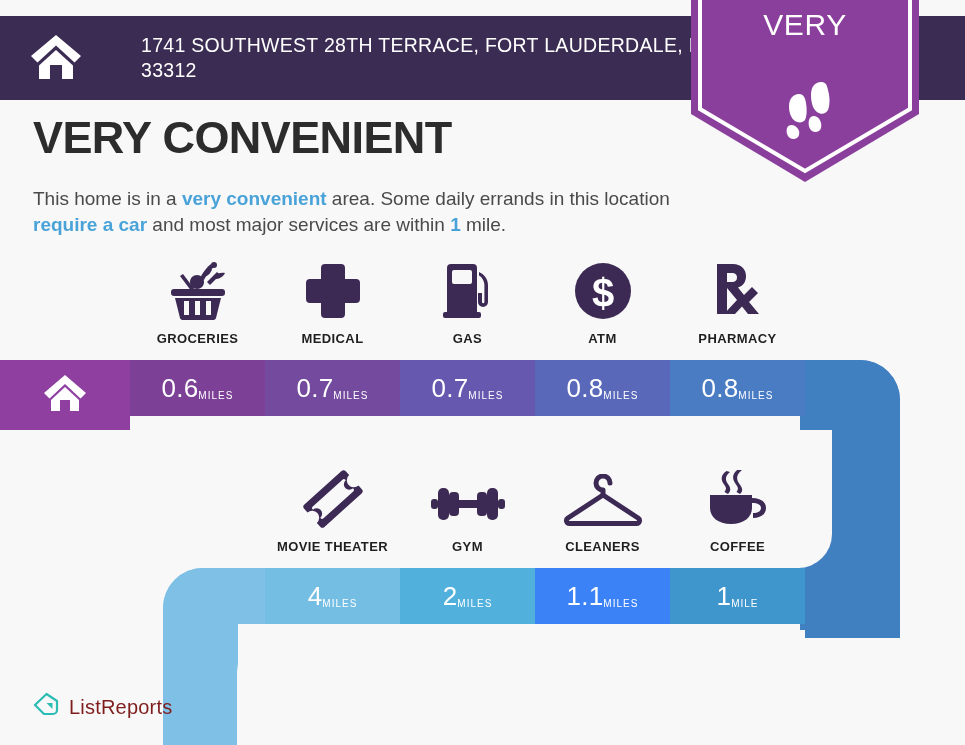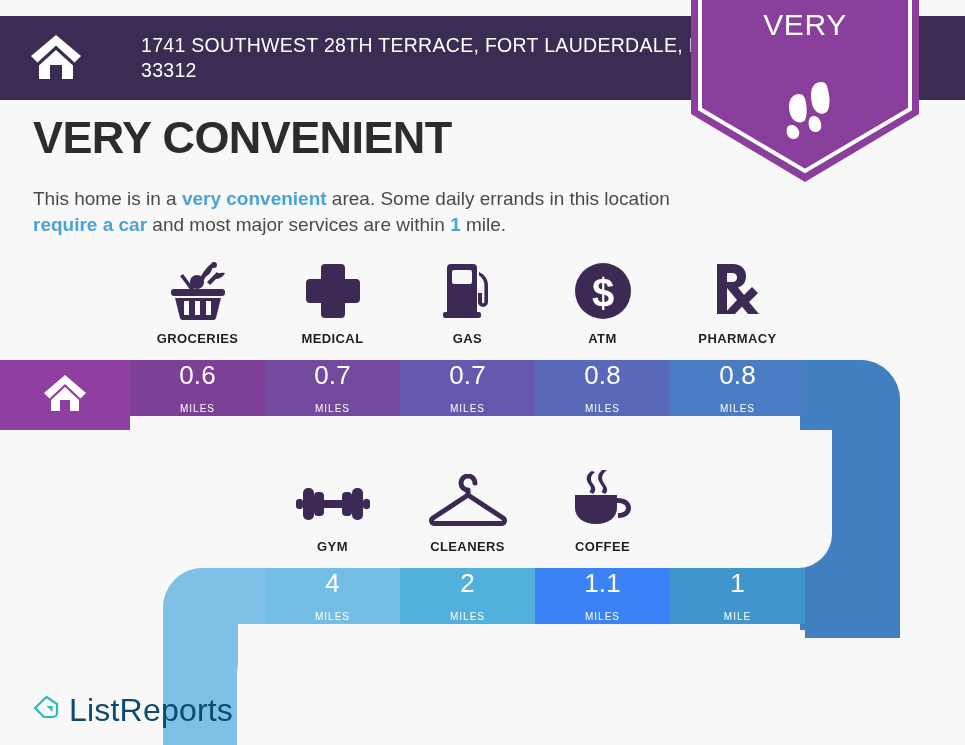--- a/index.html
+++ b/index.html
@@ -70,21 +70,21 @@
   }
   .whitecard2{
     position:absolute;left:237px;top:638px;width:663px;height:107px;
     background:#f8f8f9;border-top-left-radius:34px;z-index:4;
   }
   .homecell{
     width:130px;height:70px;display:flex;align-items:center;justify-content:center;flex:none;
   }
   .cell{
     width:135px;height:56px;flex:none;
-    display:flex;flex-direction:column;align-items:center;justify-content:center;
+    display:flex;align-items:center;justify-content:center;
     color:#fff;box-sizing:border-box;
   }
   .cell .num{font-size:26px;line-height:27px;font-weight:400;letter-spacing:.2px;}
   .cell .unit{font-size:10px;letter-spacing:1px;margin-top:14px;}
   .cell-pad{flex:1 1 auto;height:70px;}
 
   
   .iconrow{position:absolute;z-index:5;display:flex;}
   .iconrow1{left:130px;top:258px;}
   .iconrow2{left:265px;top:466px;}
@@ -92,21 +92,21 @@
     width:135px;display:flex;flex-direction:column;align-items:center;justify-content:flex-end;
   }
   .iglyph{height:62px;display:flex;align-items:flex-end;justify-content:center;}
   .ilabel{
     margin-top:11px;font-size:13px;font-weight:bold;color:#1f1f1f;letter-spacing:.4px;
     text-align:center;white-space:nowrap;
   }
 
   
   .logo{position:absolute;left:33px;top:692px;display:flex;align-items:center;z-index:6;}
-  .logo-name{margin-left:9px;font-size:32px;color:#0c4a6e;letter-spacing:.2px;}
+  .logo-name{margin-left:9px;font-size:20px;color:#7f1d1d;letter-spacing:.2px;}
   .disclaimer{
     position:absolute;left:429px;top:694px;width:500px;z-index:6;
     font-size:12.6px;line-height:15px;color:#3d3d3d;
   }
   .disclaimer b{font-weight:bold;color:#1f1f1f;}
 </style>
 </head>
 <body>
 
 <div class="stage">
@@ -235,20 +235,31 @@
       <div class="unit">MILES</div>
     </div>
     <div class="cell-pad" style="background:#4180c0"></div>
   </div>
 
   <div class="whitecard"></div>
 
   <div class="iconrow iconrow2">
     <div class="icol">
       <div class="iglyph">
+        <svg width="62" height="58" viewBox="0 0 62 58" fill="#3d2a54">
+          <g transform="rotate(-42 31 29)">
+            <path d="M6 14 h50 a3 3 0 0 1 3 3 v5 a7 7 0 0 0 0 14 v5 a3 3 0 0 1 -3 3 h-50 a3 3 0 0 1 -3 -3 v-5 a7 7 0 0 0 0 -14 v-5 a3 3 0 0 1 3 -3 Z"></path>
+            <path d="M11 21 h40 a2 2 0 0 1 2 2 v.5 a5.5 5.5 0 0 0 0 11 v.5 a2 2 0 0 1 -2 2 h-40 a2 2 0 0 1 -2 -2 v-.5 a5.5 5.5 0 0 0 0 -11 v-.5 a2 2 0 0 1 2 -2 Z" fill="#f8f8f9"></path>
+          </g>
+        </svg>
+      </div>
+      <div class="ilabel">MOVIE THEATER</div>
+    </div>
+    <div class="icol">
+      <div class="iglyph">
         <svg width="78" height="48" viewBox="0 0 78 48" fill="#3d2a54">
           <rect x="2" y="19" width="7" height="10" rx="3"></rect>
           <rect x="9" y="8" width="11" height="32" rx="5"></rect>
           <rect x="20" y="12" width="10" height="24" rx="4"></rect>
           <rect x="28" y="20" width="22" height="8"></rect>
           <rect x="48" y="12" width="10" height="24" rx="4"></rect>
           <rect x="58" y="8" width="11" height="32" rx="5"></rect>
           <rect x="69" y="19" width="7" height="10" rx="3"></rect>
         </svg>
       </div>

